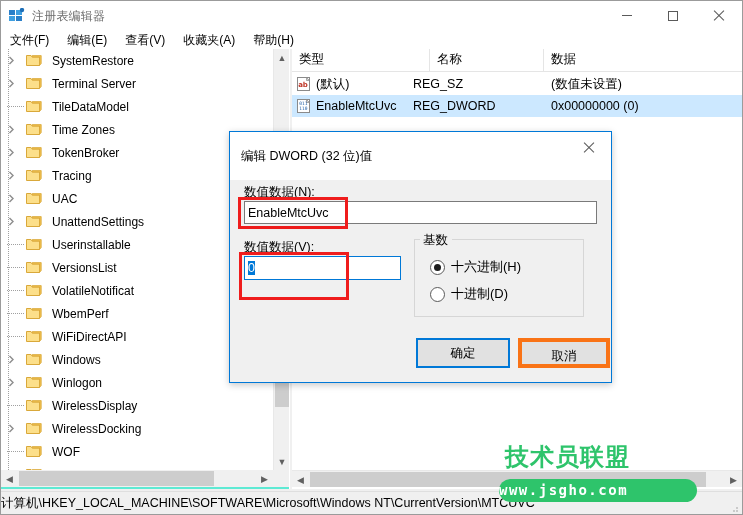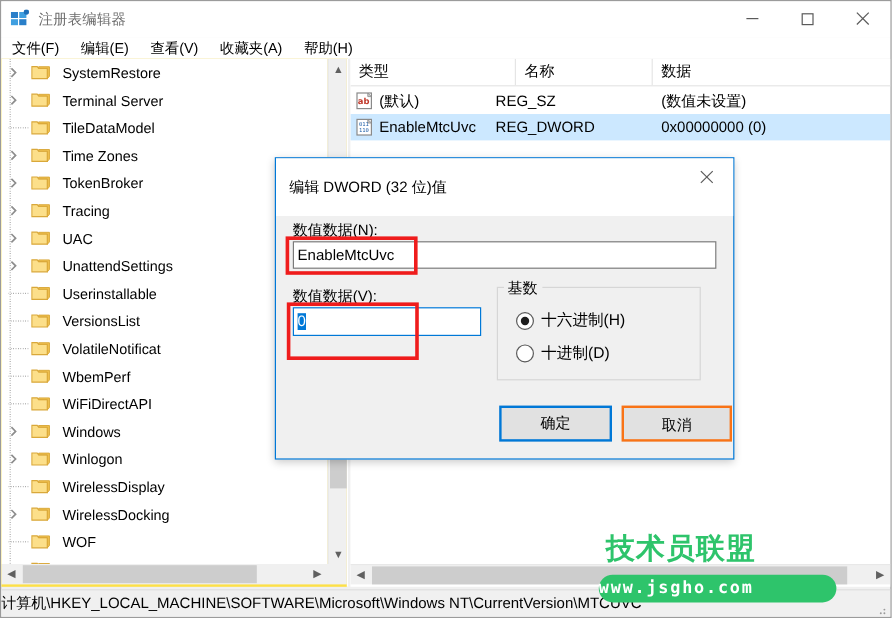--- a/index.html
+++ b/index.html
@@ -108,21 +108,21 @@
     left: 0; top: 48px;
     width: 741px; height: 440px;
     background: #f0f0f0;
   }
 
   
   #tree-pane {
     position: absolute;
     left: 0; top: 0;
     width: 289px; height: 440px;
-    background: #fde047;
+    background: #5eead4;
     border-right: 1px solid #ffffff;
     box-sizing: border-box;
     overflow: hidden;
   }
   #tree-scrollarea {
     position: absolute;
     left: 0; top: 0;
     width: 272px; height: 421px;
     overflow: hidden;
     background: #ffffff;
@@ -371,21 +371,21 @@
     content: "";
     position: absolute;
     left: 3px; top: 3px;
     width: 7px; height: 7px;
     border-radius: 50%;
     background: #1d1d1d;
   }
   .dlg-btn {
     position: absolute;
     background: #e1e1e1;
-    border: 2px solid #f97316;
+    border: 4px solid #f97316;
     box-sizing: border-box;
     font-family: "Liberation Sans", "DejaVu Sans", sans-serif;
     font-size: 12.5px;
     color: #000;
     text-align: center;
     line-height: 28px;
     white-space: nowrap;
   }
   .dlg-btn.default {
     border: 2px solid #0078d7;

